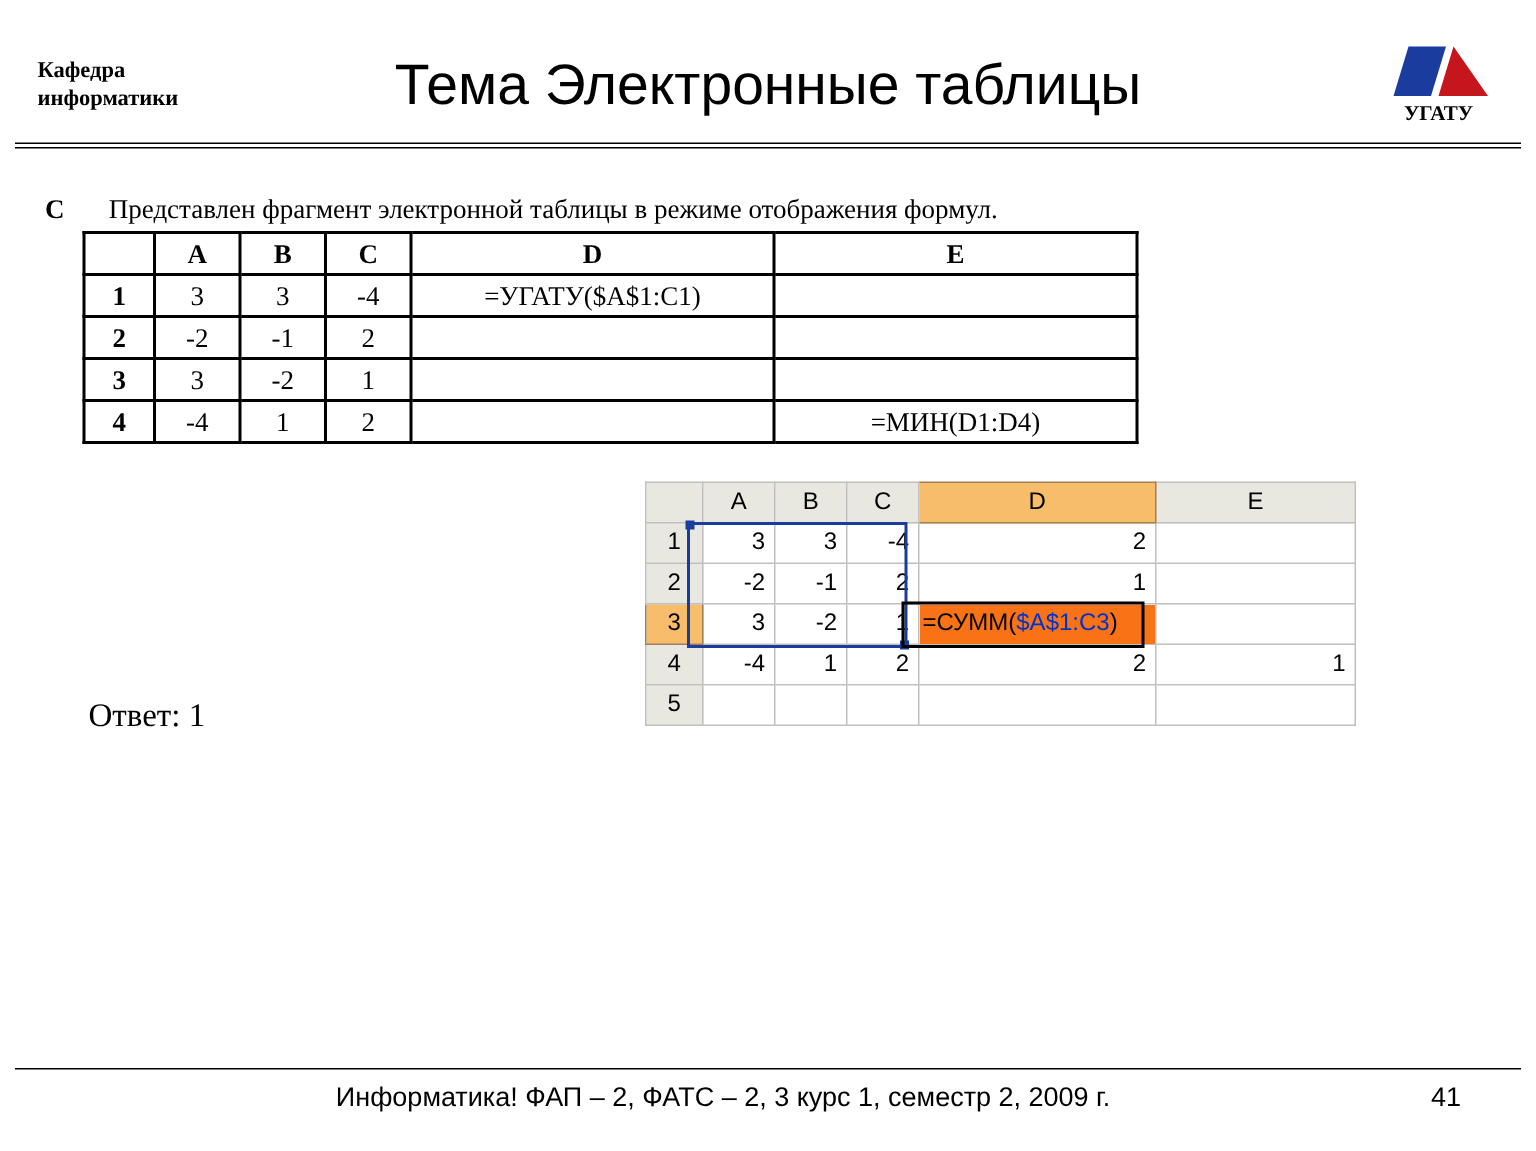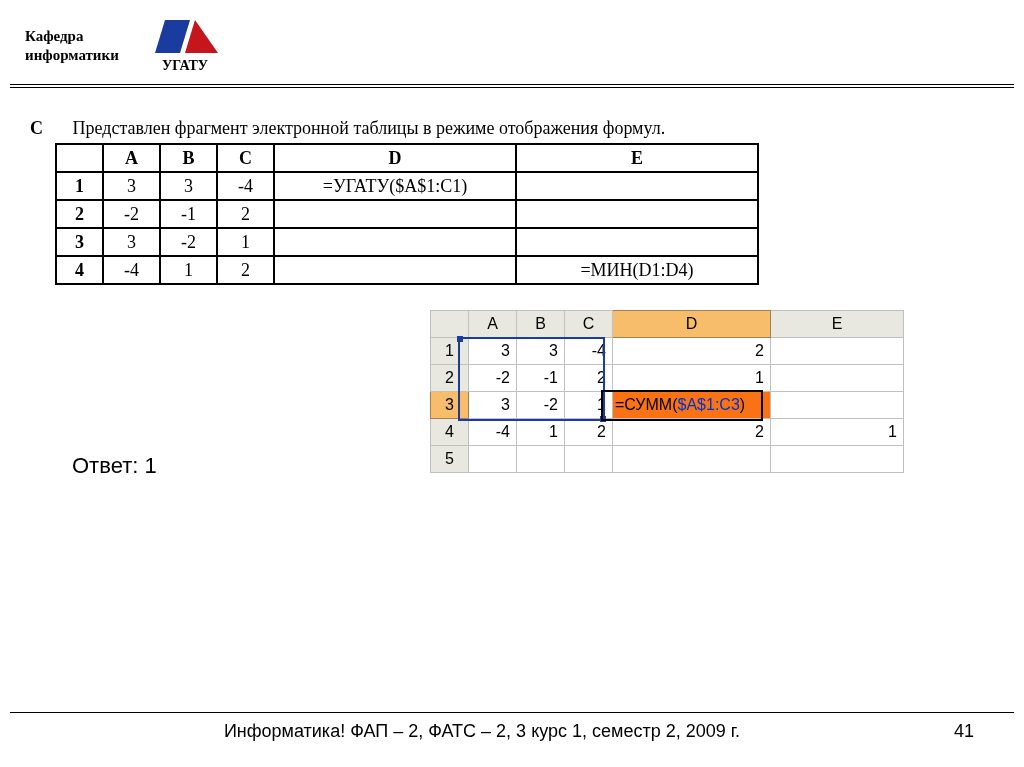--- a/index.html
+++ b/index.html
@@ -8,21 +8,22 @@
     padding: 0;
     width: 1024px;
     height: 767px;
     background: white;
     color: black;
     position: relative;
   }
   .header {
     display: flex;
     align-items: center;
-    padding: 18px 25px 10px 25px;
+    padding: 29px 25px 10px 25px;
+    gap: 12px;
   }
   .dept {
     font-size: 15px;
     font-weight: bold;
     line-height: 1.3;
     width: 120px;
   }
   .title {
     flex: 1;
     text-align: center;
@@ -123,23 +124,23 @@
     position:absolute;
     border:2px solid #1a3c9e;
     pointer-events:none;
   }
   .sel-border-cell{
     position:absolute;
     border:2px solid #000;
     pointer-events:none;
   }
   .answer {
-    font-family: Liberation Sans, sans-serif;
+    font-family: Liberation Serif, serif;
     font-size: 22px;
-    margin-left: 42px;
+    margin-left: 29px;
     margin-top: -20px;
   }
   .footer {
     position: absolute;
     bottom: 25px;
     left: 10px;
     right: 10px;
   }
   hr.single {
     border: none;
@@ -158,20 +159,21 @@
   .corner-br{position:absolute;width:6px;height:6px;background:#1a3c9e;right:-3px;bottom:-3px;}
 </style>
 </head>
 <body>
 
 <div class="header">
   <div class="dept">
     <span>Кафедра</span><br>
     <span>информатики</span>
   </div>
+  <div class="title">Тема Электронные таблицы</div>
   <div class="logo-area">
     <div class="logo-shapes">
       <svg width="70" height="40" viewBox="0 0 70 40">
         <polygon points="5,35 30,35 40,2 15,2" fill="#1a3c9e"></polygon>
         <polygon points="35,35 68,35 45,2" fill="#c4161c"></polygon>
       </svg>
     </div>
     <span>УГАТУ</span>
   </div>
 </div>

